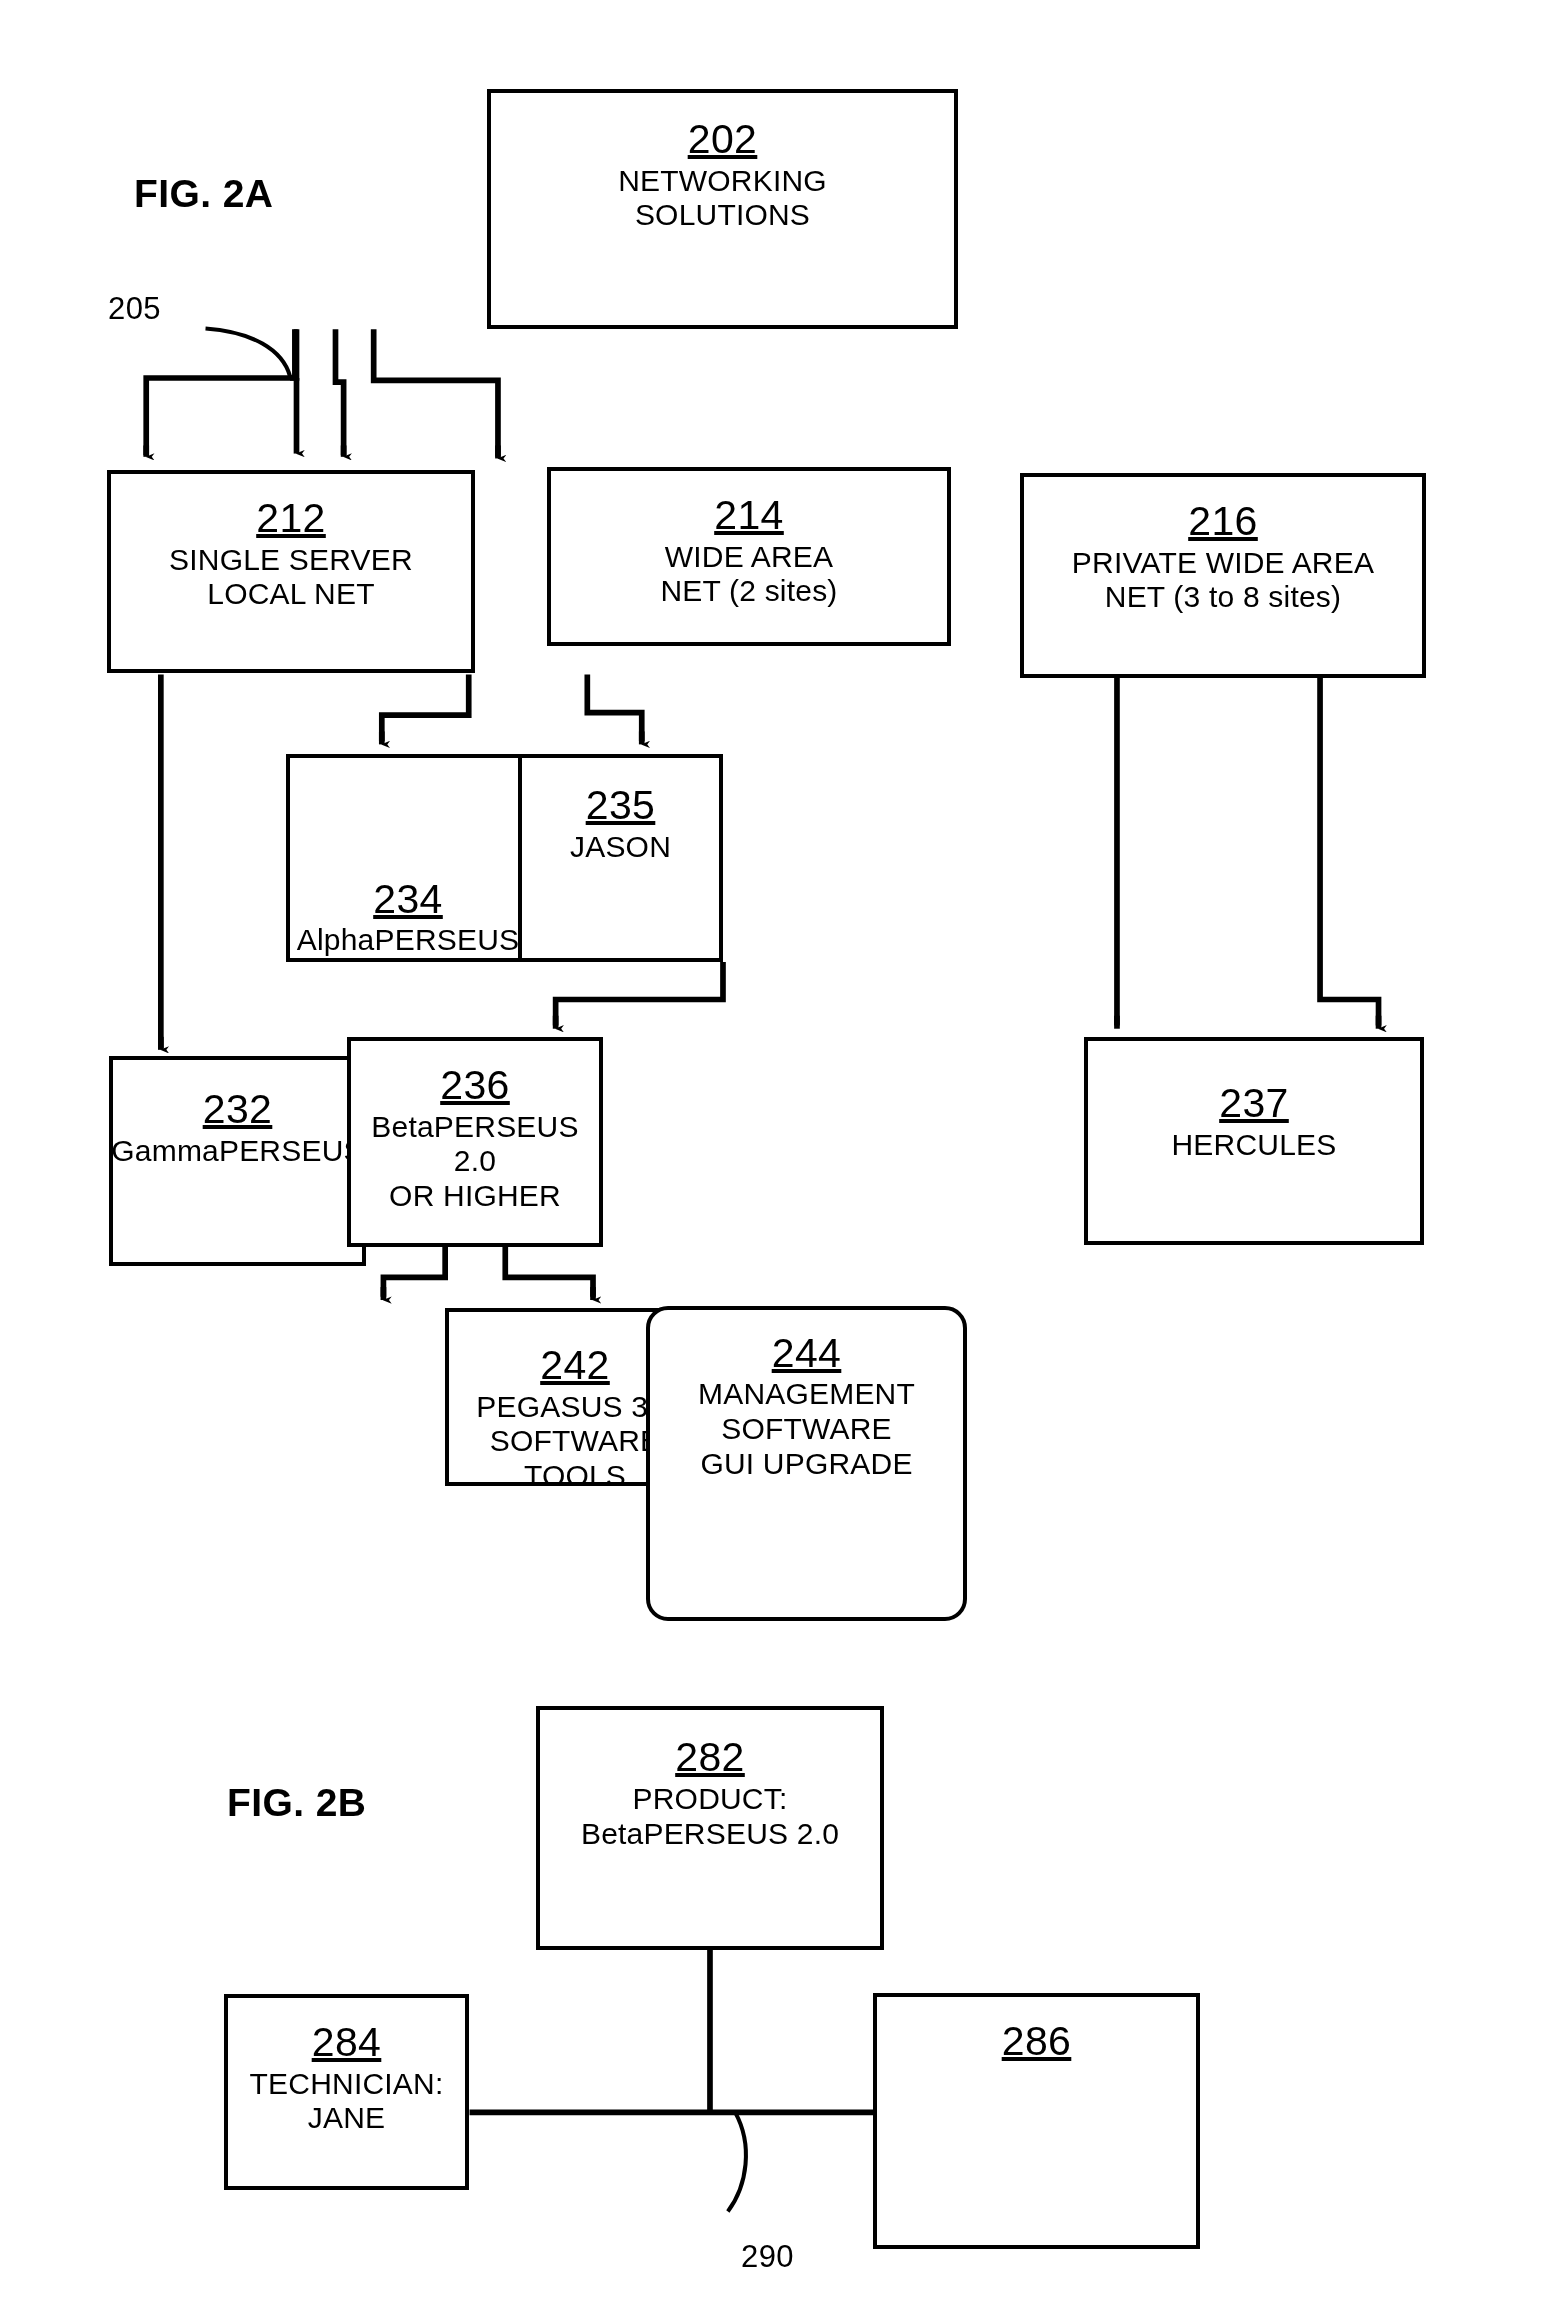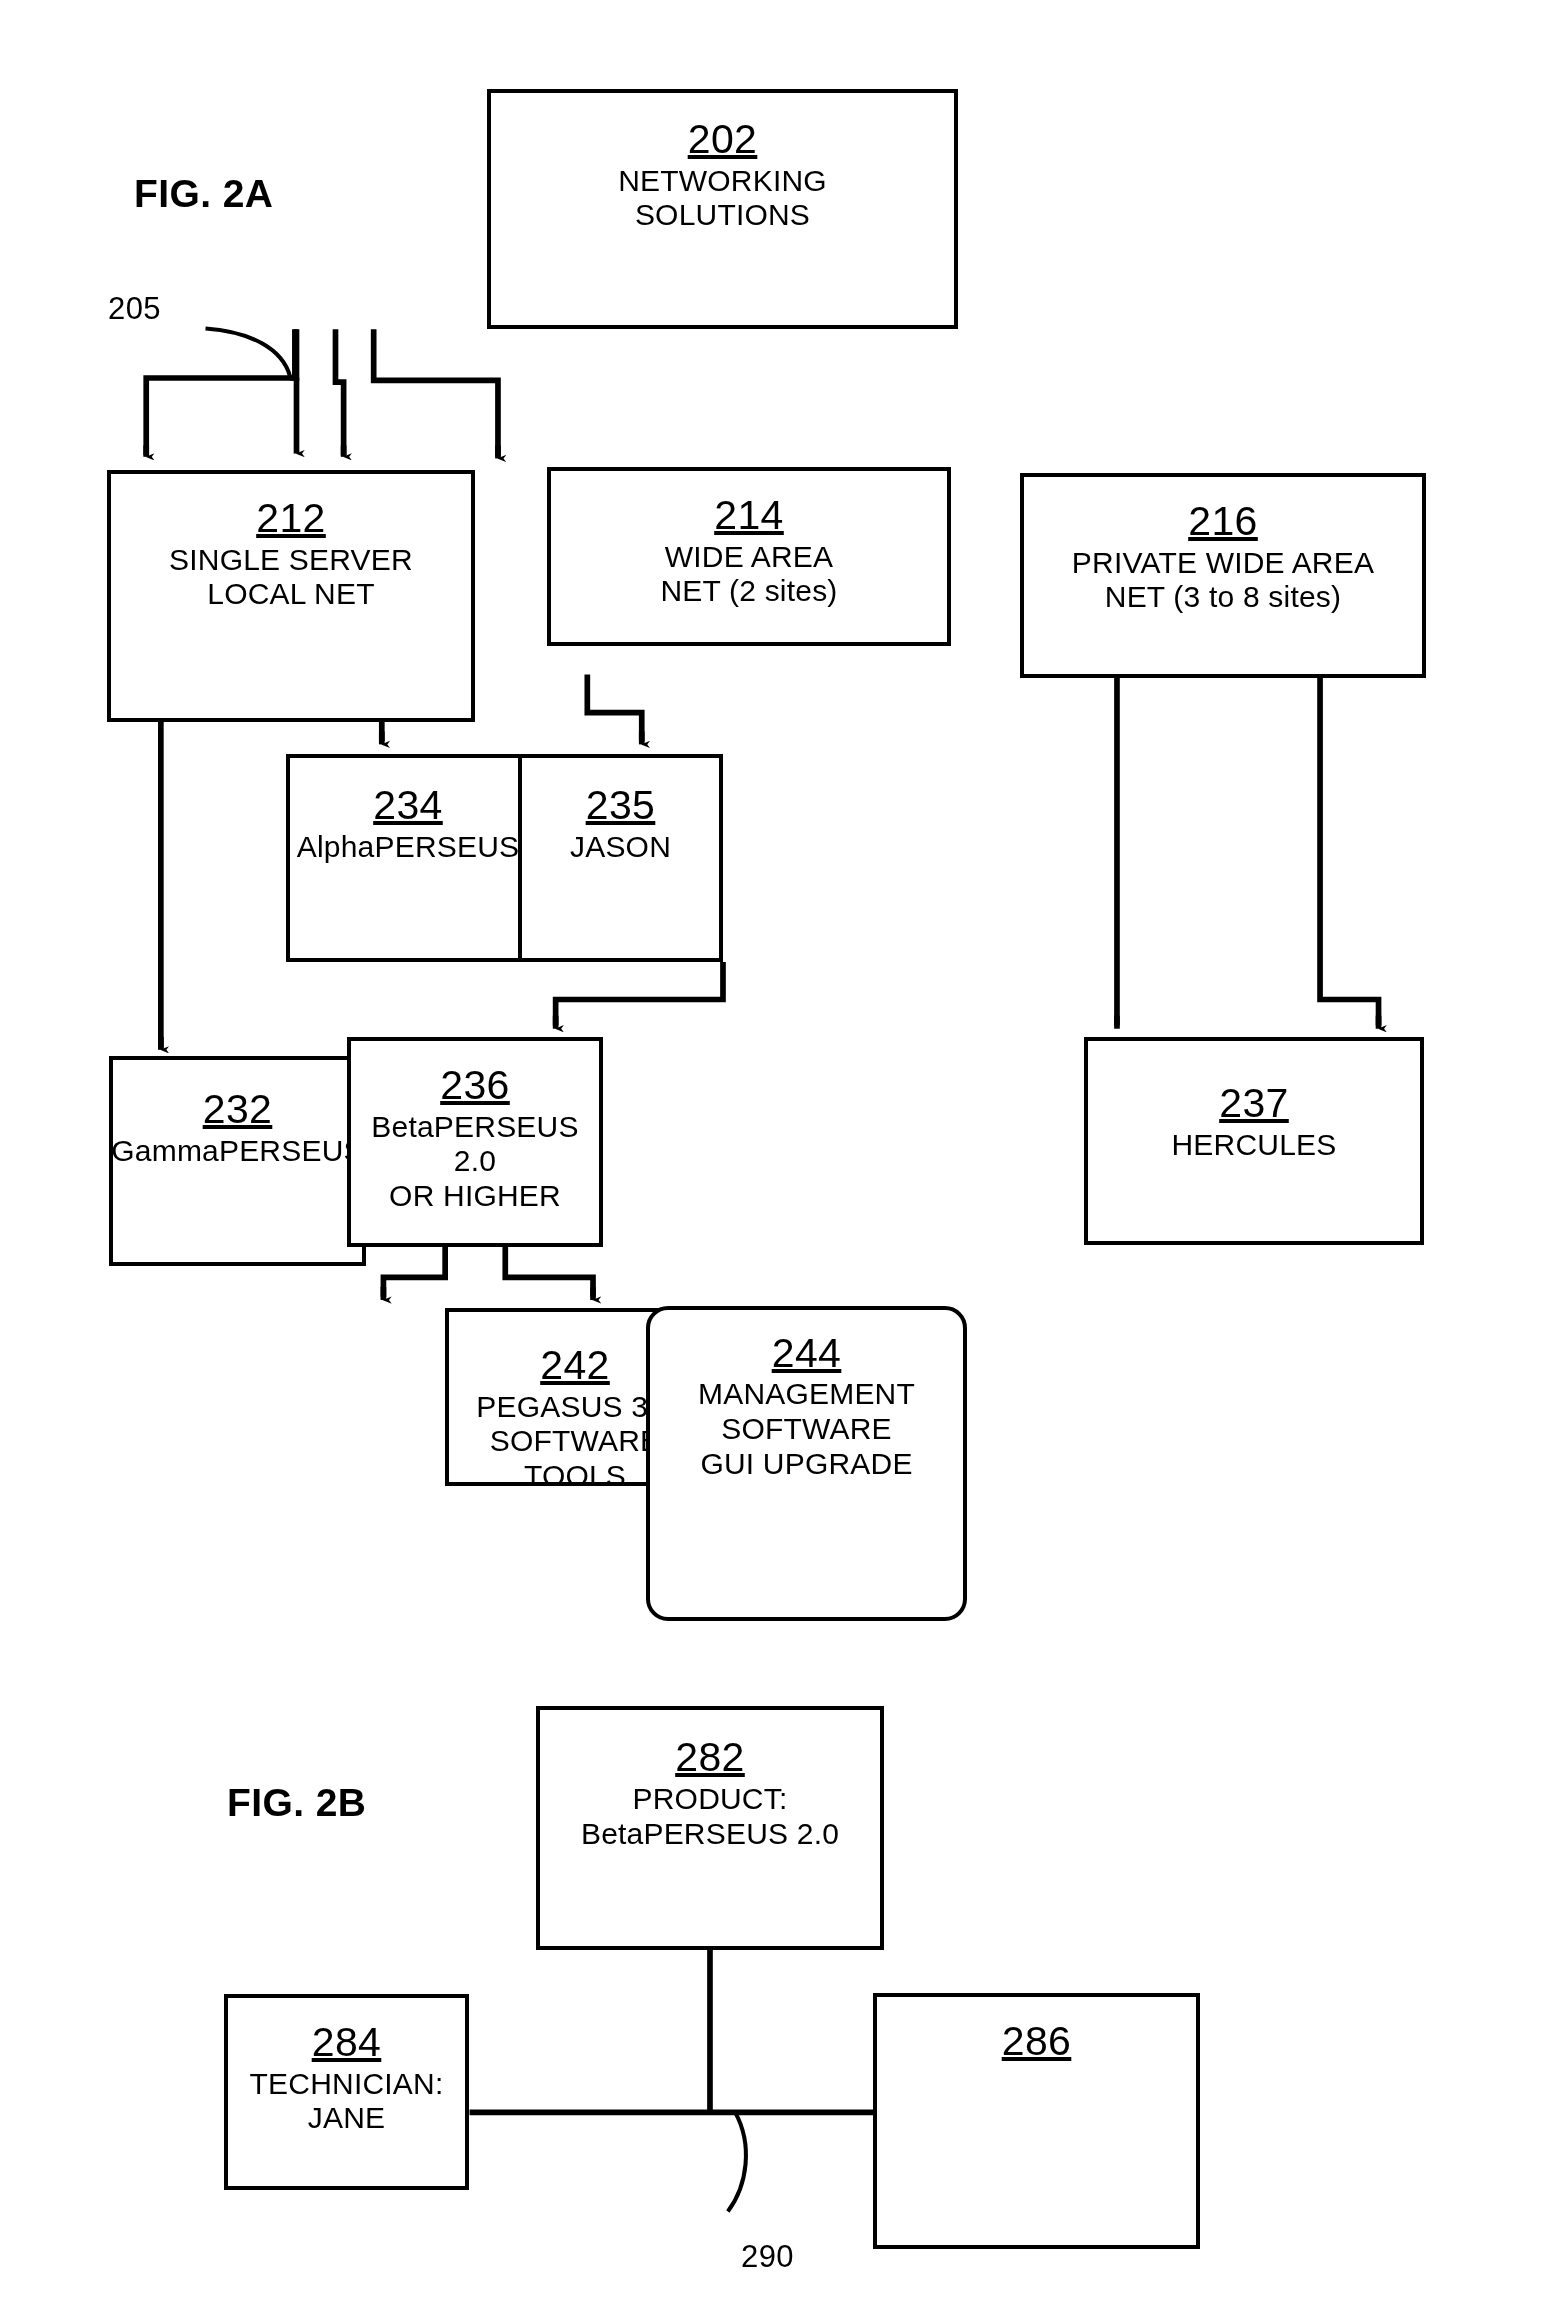--- a/index.html
+++ b/index.html
@@ -58,24 +58,24 @@
   }
   .leadlabel {
     position: absolute;
     font-size: 31px;
     letter-spacing: 0.4px;
     white-space: nowrap;
   }
 
   
   #n202 { left: 487px;  top: 89px;  width: 471px; height: 240px; padding-top: 23px; }
-  #n212 { left: 107px;  top: 470px;  width: 368px; height: 252px; padding-top: 21px; }
+  #n212 { left: 107px;  top: 470px;  width: 368px; height: 203px; padding-top: 21px; }
   #n214 { left: 547px;  top: 467px;  width: 404px; height: 179px; padding-top: 21px; }
   #n216 { left: 1020px; top: 473px;  width: 406px; height: 205px; padding-top: 21px; }
-  #n234 { left: 286px;  top: 754px;  width: 244px; height: 208px; padding-top: 24.4px; }
+  #n234 { left: 286px;  top: 754px;  width: 244px; height: 208px; padding-top: 24.4px; justify-content: flex-end; }
   #n235 { left: 518px;  top: 754px;  width: 205px; height: 208px; padding-top: 24.4px; }
   #n232 { left: 109px;  top: 1056px; width: 257px; height: 210px; padding-top: 26px; }
   #n236 { left: 347px;  top: 1037px; width: 256px; height: 210px; padding-top: 21px; }
   #n237 { left: 1072px; top: 1037px; width: 340px; height: 208px; padding-top: 39px; margin-left: 12px; }
   #n242 { left: 445px;  top: 1308px; width: 260px; height: 178px; padding-top: 30px; }
   #n244 { left: 646px;  top: 1306px; width: 321px; height: 315px; padding-top: 19.5px; border-radius: 22px; }
 
   
   #n282 { left: 536px;  top: 1706px; width: 348px; height: 244px; padding-top: 24.4px; }
   #n284 { left: 224px;  top: 1994px; width: 245px; height: 196px; padding-top: 21px; }

